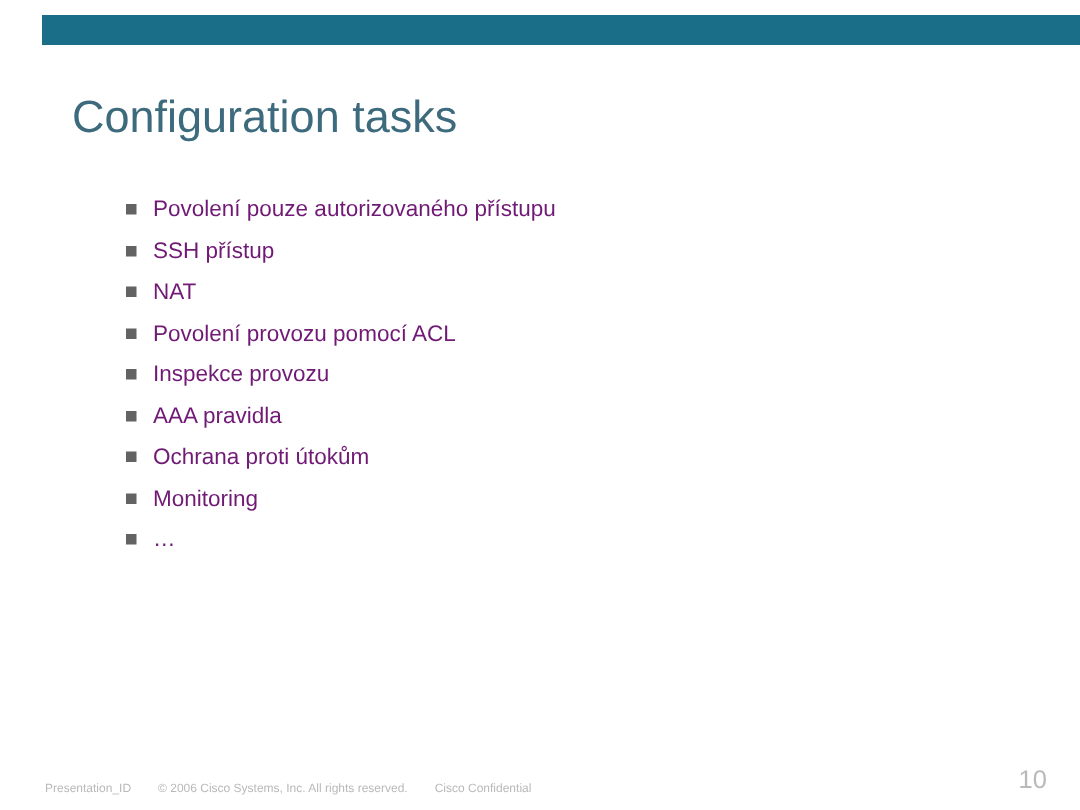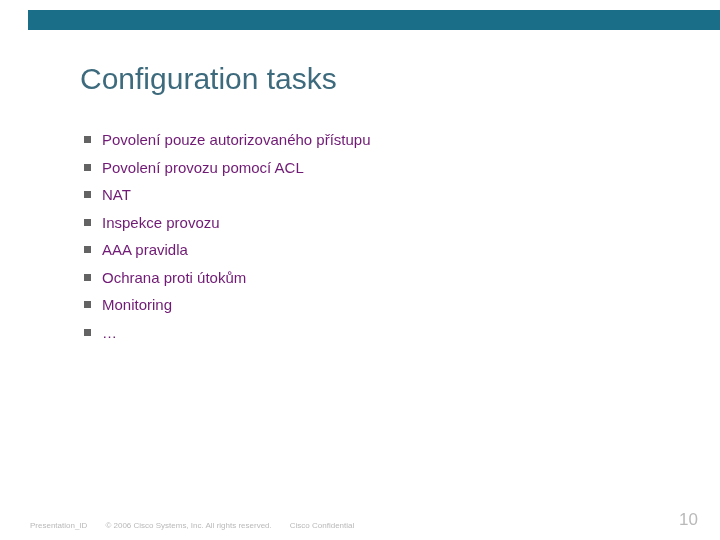--- a/index.html
+++ b/index.html
@@ -9,21 +9,21 @@
   }
   .topbar {
     position: absolute;
     top: 10px; left: 28px; right: 0;
     height: 20px;
     background: #1a6e87;
   }
   .title {
     position: absolute;
     top: 62px;
-    left: 80px;
+    left: 48px;
     font-size: 30px;
     color: #3d6b7d;
     font-weight: normal;
     letter-spacing: 0px;
   }
   .bullets {
     position: absolute;
     top: 132px;
     left: 84px;
     right: 60px;
@@ -66,22 +66,23 @@
 </head>
 <body>
 
 <div class="slide">
   <div class="topbar"></div>
 
   <h1 class="title">Configuration tasks</h1>
 
   <ul class="bullets">
     <li>Povolení pouze autorizovaného přístupu</li>
+    <li>SSH přístup</li>
+    <li>NAT</li>
     <li>Povolení provozu pomocí ACL</li>
-    <li>NAT</li>
     <li>Inspekce provozu</li>
     <li>AAA pravidla</li>
     <li>Ochrana proti útokům</li>
     <li>Monitoring</li>
     <li>…</li>
   </ul>
 
   <div class="footer">
     <span>Presentation_ID</span>
     <span>© 2006 Cisco Systems, Inc. All rights reserved.</span>

